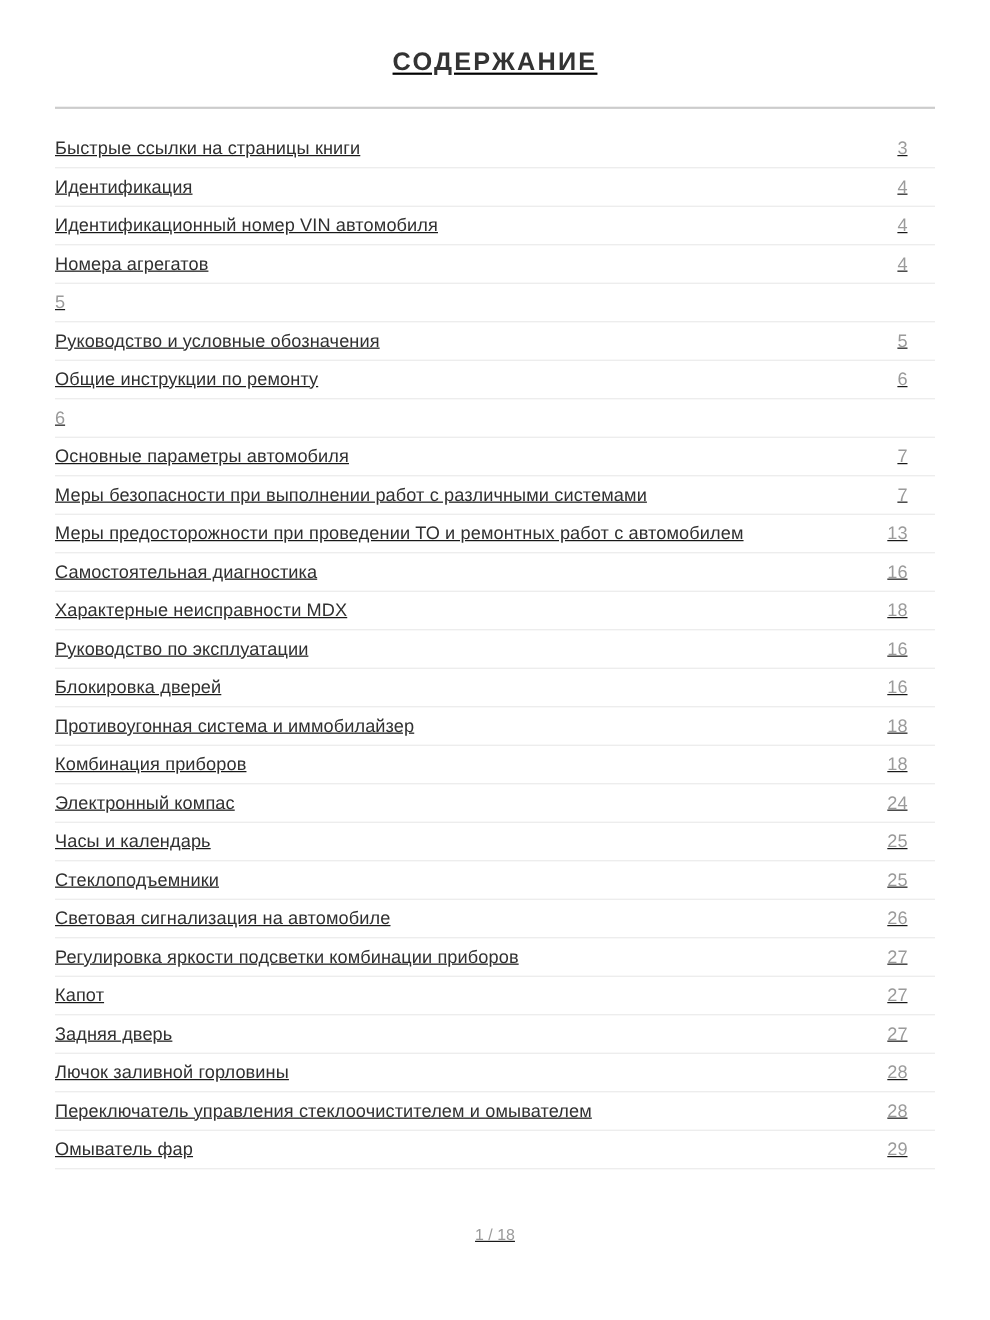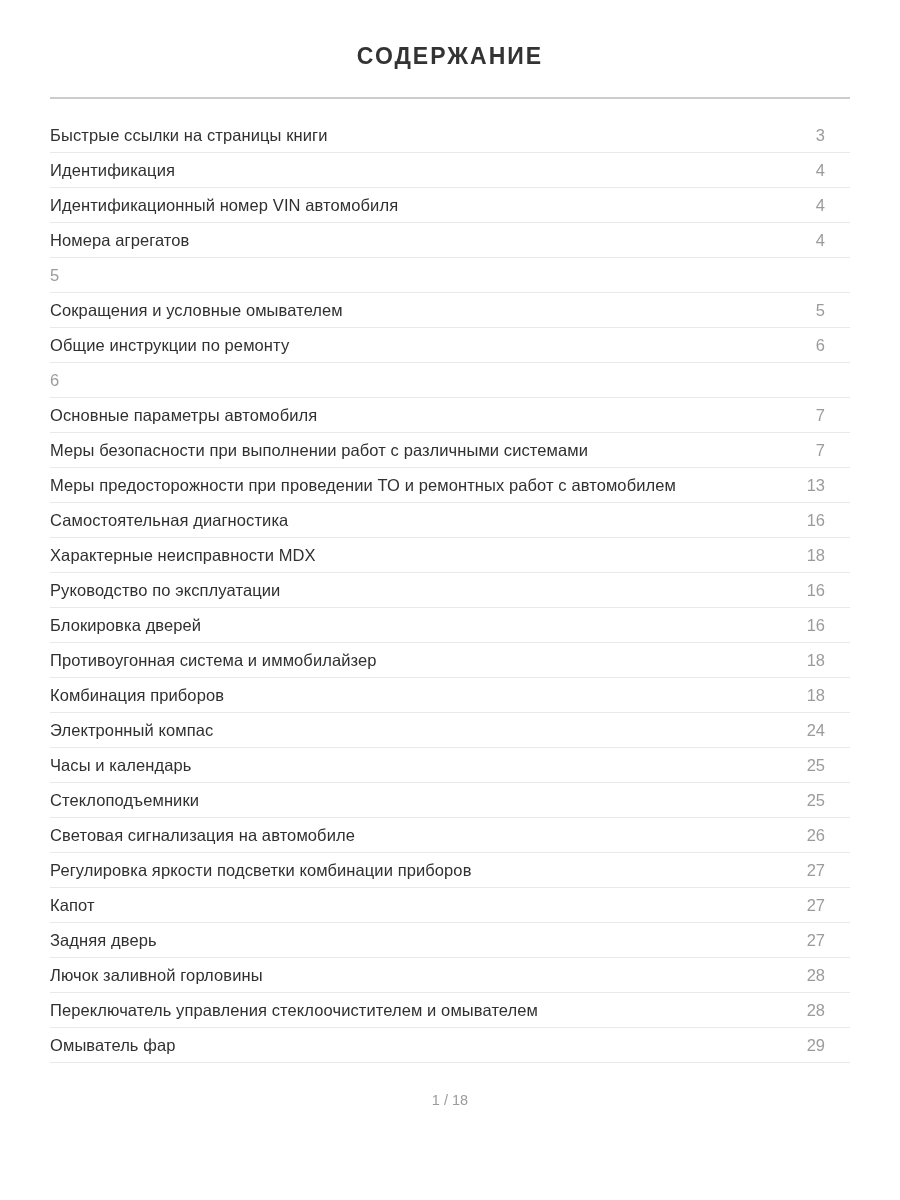--- a/index.html
+++ b/index.html
@@ -9,20 +9,21 @@
     width: 900px;
     height: 1200px;
     overflow: hidden;
     font-family: "Liberation Sans", "DejaVu Sans", sans-serif;
   }
   .page {
     width: 800px;
     margin: 0 auto;
     padding: 0 50px;
     box-sizing: content-box;
+    text-decoration: underline;
   }
   .page-title {
     margin: 0;
     padding-top: 42px;
     height: 28px;
     line-height: 28px;
     text-align: center;
     font-size: 23px;
     font-weight: bold;
     letter-spacing: 2px;
@@ -52,21 +53,21 @@
     letter-spacing: 0.1px;
     white-space: nowrap;
   }
   .toc-page {
     font-size: 16.5px;
     color: #9b9b9b;
     padding-right: 25px;
     flex-shrink: 0;
   }
   .page-footer {
-    margin-top: 29px;
+    margin-top: 52px;
     text-align: center;
     font-size: 14.5px;
     color: #9b9b9b;
   }
 </style>
 </head>
 <body>
 
 <div class="page">
   <h1 class="page-title">СОДЕРЖАНИЕ</h1>
@@ -90,21 +91,21 @@
   <div class="toc-row">
     <span class="toc-title">Номера агрегатов</span>
     <span class="toc-page">4</span>
   </div>
 
   <div class="toc-row">
     <span class="toc-page">5</span>
   </div>
 
   <div class="toc-row">
-    <span class="toc-title">Сокращения и условные омывателем</span>
+    <span class="toc-title">Руководство и условные обозначения</span>
     <span class="toc-page">5</span>
   </div>
 
   <div class="toc-row">
     <span class="toc-title">Общие инструкции по ремонту</span>
     <span class="toc-page">6</span>
   </div>
 
   <div class="toc-row">
     <span class="toc-page">6</span>

